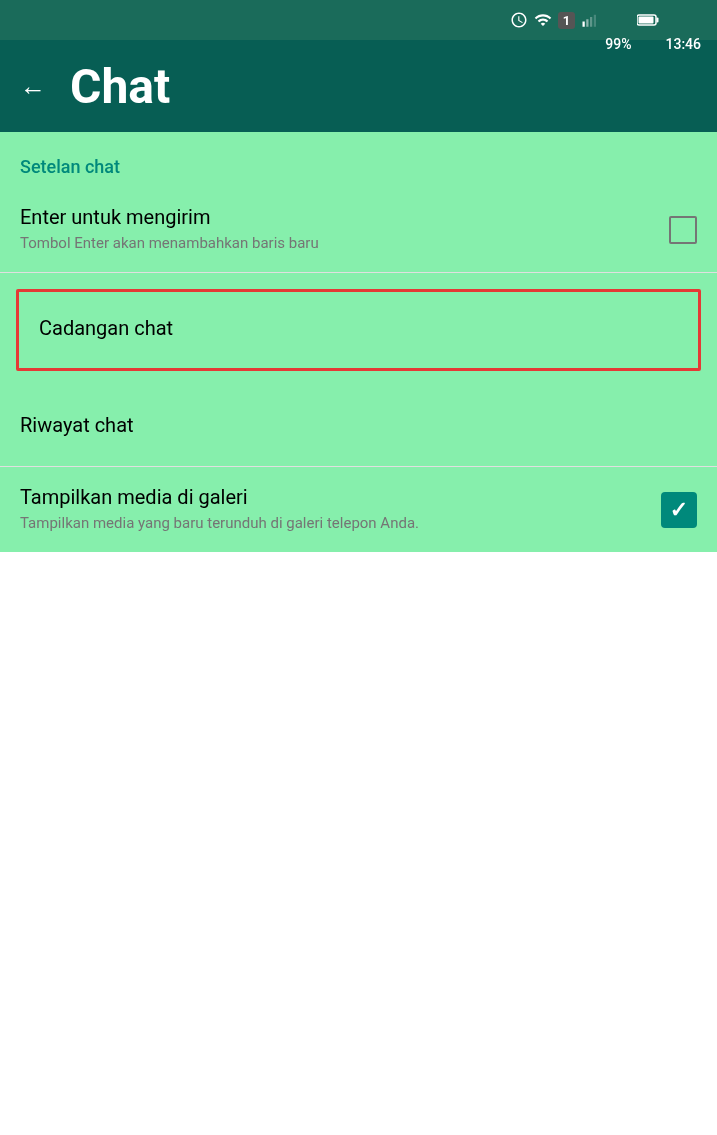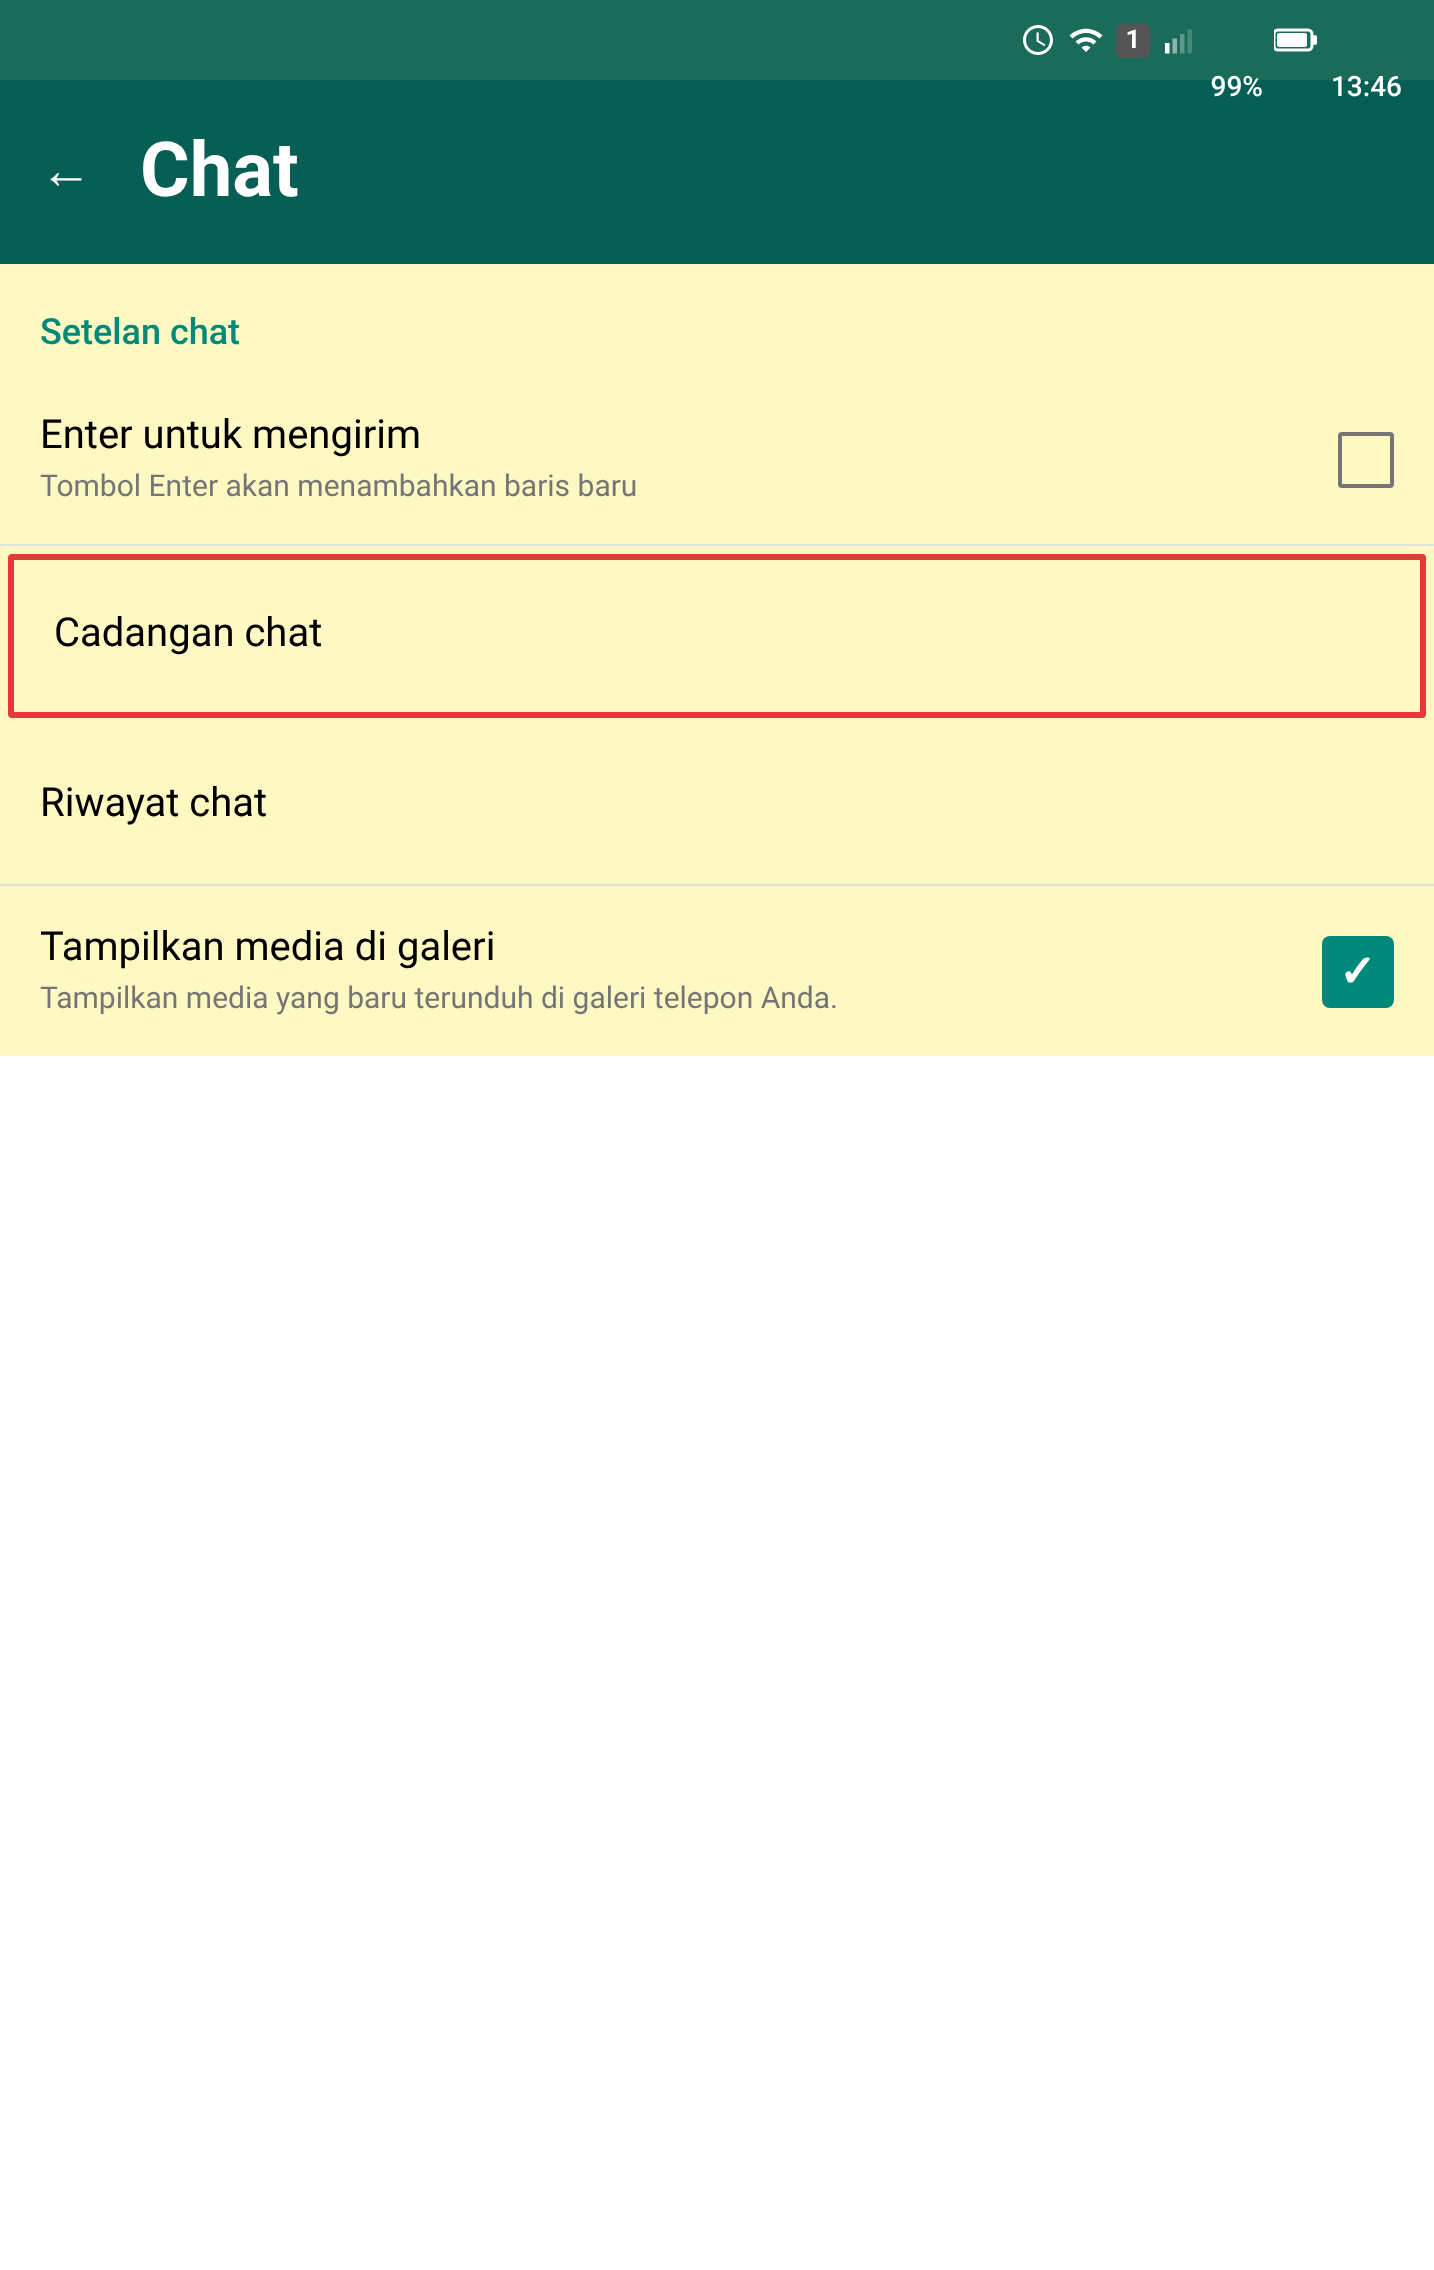--- a/index.html
+++ b/index.html
@@ -48,27 +48,27 @@
 
     .back-arrow {
       color: #fff;
       font-size: 26px;
       cursor: pointer;
       line-height: 1;
     }
 
     .app-bar-title {
       color: #fff;
-      font-size: 38px;
+      font-size: 48px;
       font-weight: bold;
     }
 
     
     .settings-content {
-      background: #fef9c3;
+      background: #86efac;
     }
 
     
     .section-header {
       padding: 24px 20px 10px 20px;
     }
 
     .section-header-text {
       color: #00897b;
       font-size: 18px;
@@ -134,21 +134,21 @@
       content: '✓';
       color: #fff;
       font-size: 22px;
       font-weight: bold;
     }
 
     
     .setting-item-highlighted {
       border: 3px solid #e53935;
       border-radius: 2px;
-      margin: 4px;
+      margin: 16px;
     }
 
     
     .setting-item-simple {
       padding: 24px 20px;
     }
   </style>
 </head>
 <body>
 

